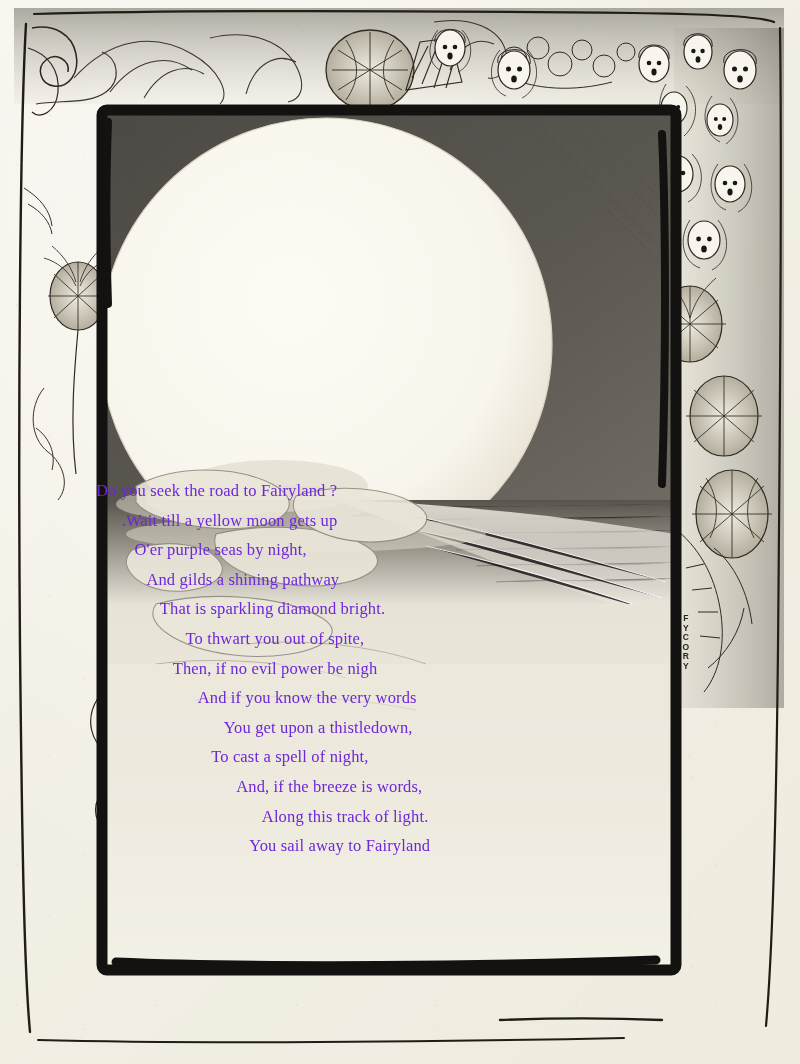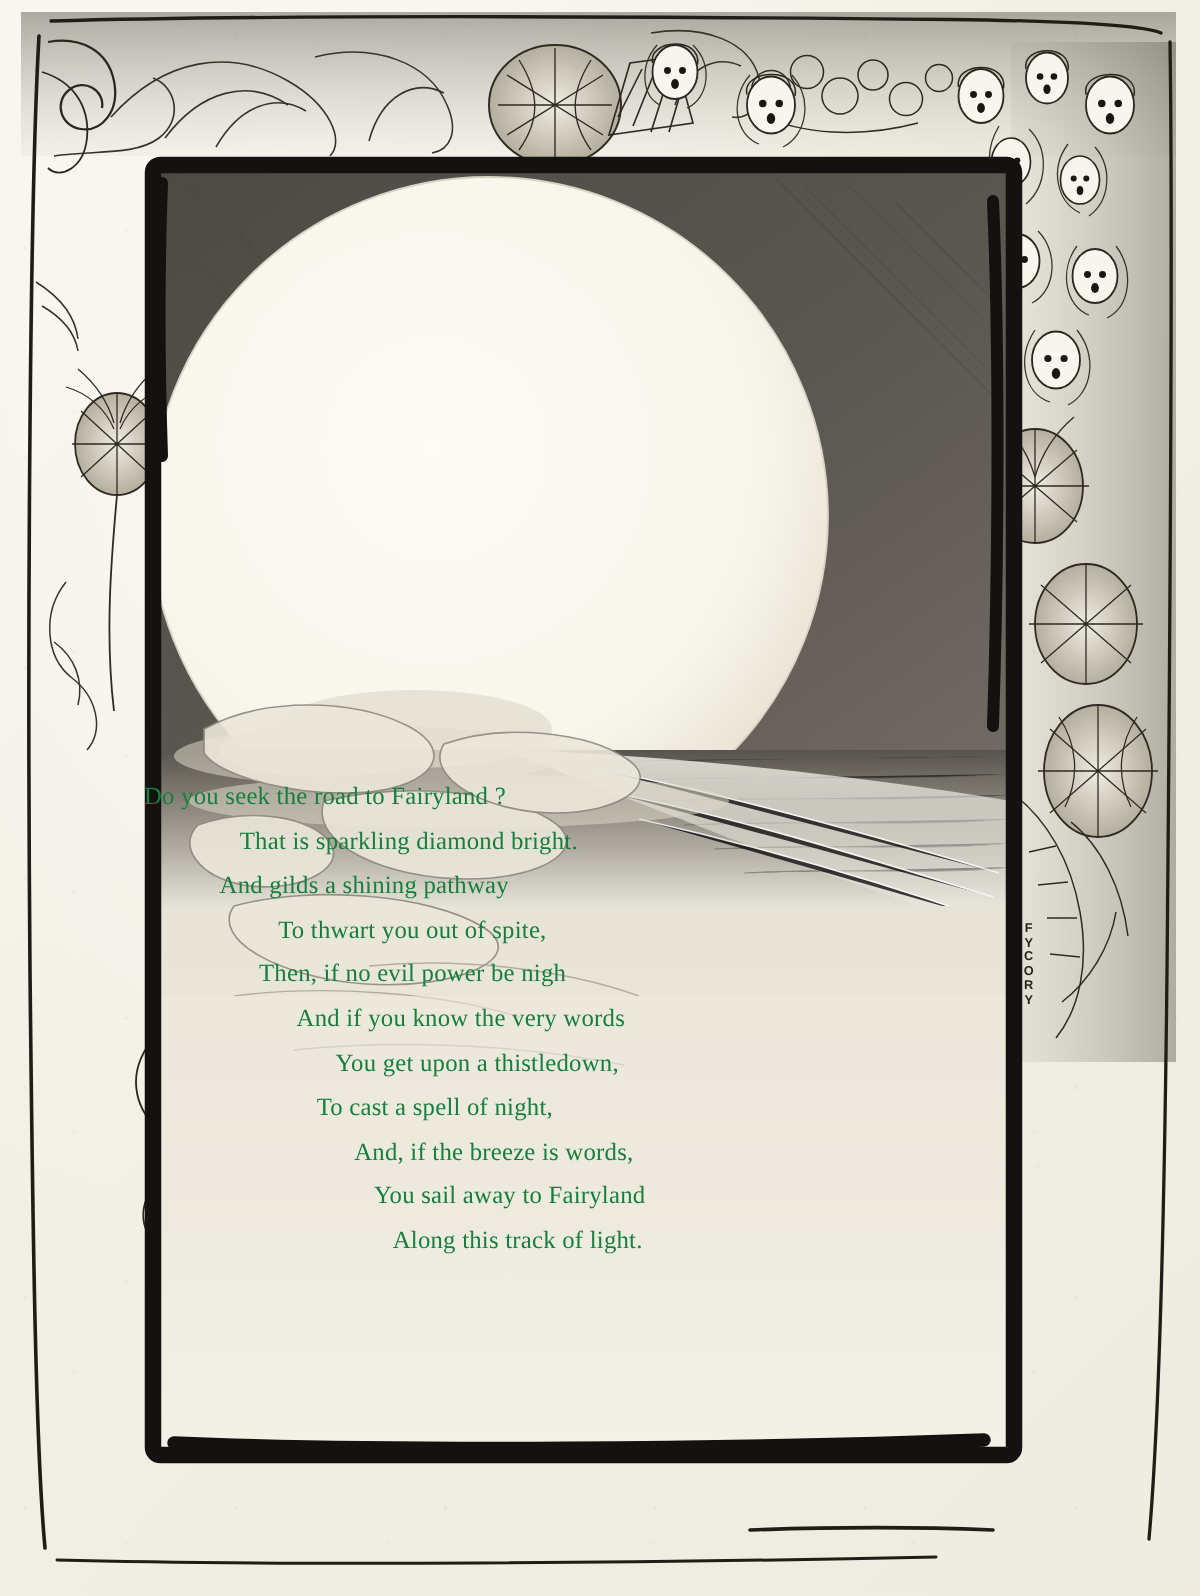--- a/index.html
+++ b/index.html
@@ -56,25 +56,25 @@
     top: 104px;
     width: 586px;
     height: 872px;
   }
   .plate svg { display: block; }
 
   
   .poem {
     position: absolute;
     left: 96px;
-    top: 516px;
+    top: 476px;
     width: 590px;
     font-size: 16.5px;
     line-height: 29.6px;
-    color: #15803d;
+    color: #6d28d9;
     letter-spacing: 0.15px;
   }
   .poem .line {
     white-space: pre;
     font-family: "Liberation Serif", serif;
   }
 
   
   .signature {
     position: absolute;
@@ -386,30 +386,32 @@
       <rect x="6" y="6" width="574" height="860" rx="5" fill="none" stroke="#141210" stroke-width="11"></rect>
 
       <path d="M12,18 C10,70 10,140 12,200" fill="none" stroke="#141210" stroke-width="8" stroke-linecap="round"></path>
       <path d="M566,30 C570,120 570,260 566,380" fill="none" stroke="#141210" stroke-width="8" stroke-linecap="round"></path>
       <path d="M20,858 C160,864 400,862 560,856" fill="none" stroke="#141210" stroke-width="9" stroke-linecap="round"></path>
     </svg>
   </div>
 
   <div class="poem">
     <div class="line">Do you seek the road to Fairyland ?</div>
+    <div class="line">      .Wait till a yellow moon gets up</div>
+    <div class="line">         O'er purple seas by night,</div>
+    <div class="line">            And gilds a shining pathway</div>
     <div class="line">               That is sparkling diamond bright.</div>
-    <div class="line">            And gilds a shining pathway</div>
     <div class="line">                     To thwart you out of spite,</div>
     <div class="line">                  Then, if no evil power be nigh</div>
     <div class="line">                        And if you know the very words</div>
     <div class="line">                              You get upon a thistledown,</div>
     <div class="line">                           To cast a spell of night,</div>
     <div class="line">                                 And, if the breeze is words,</div>
+    <div class="line">                                       Along this track of light.</div>
     <div class="line">                                    You sail away to Fairyland</div>
-    <div class="line">                                       Along this track of light.</div>
   </div>
 
   <div class="signature">
     <div>F</div>
     <div>Y</div>
     <div>C</div>
     <div>O</div>
     <div>R</div>
     <div>Y</div>
   </div>

